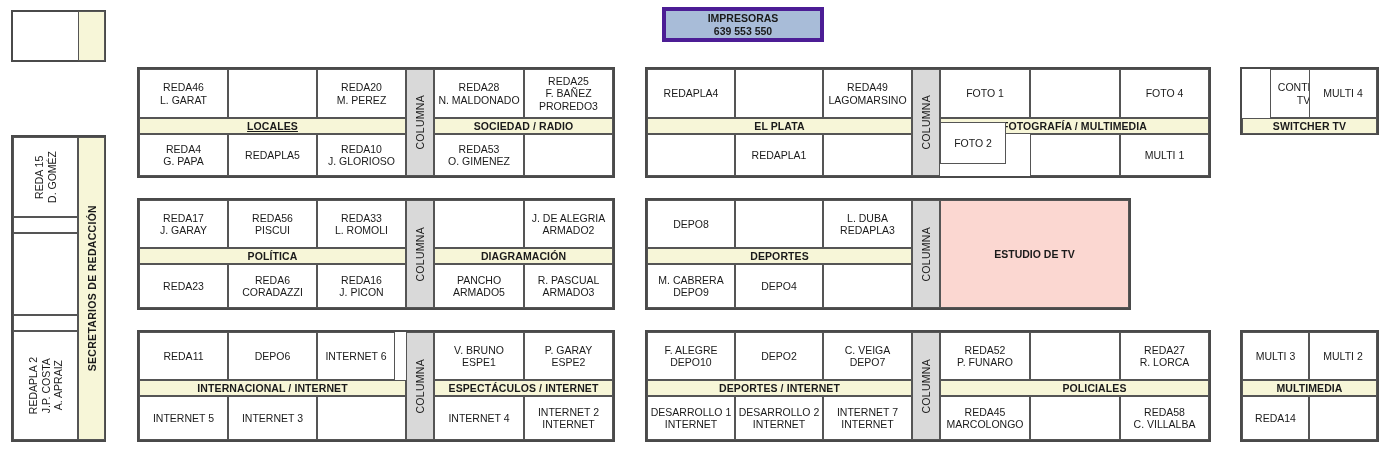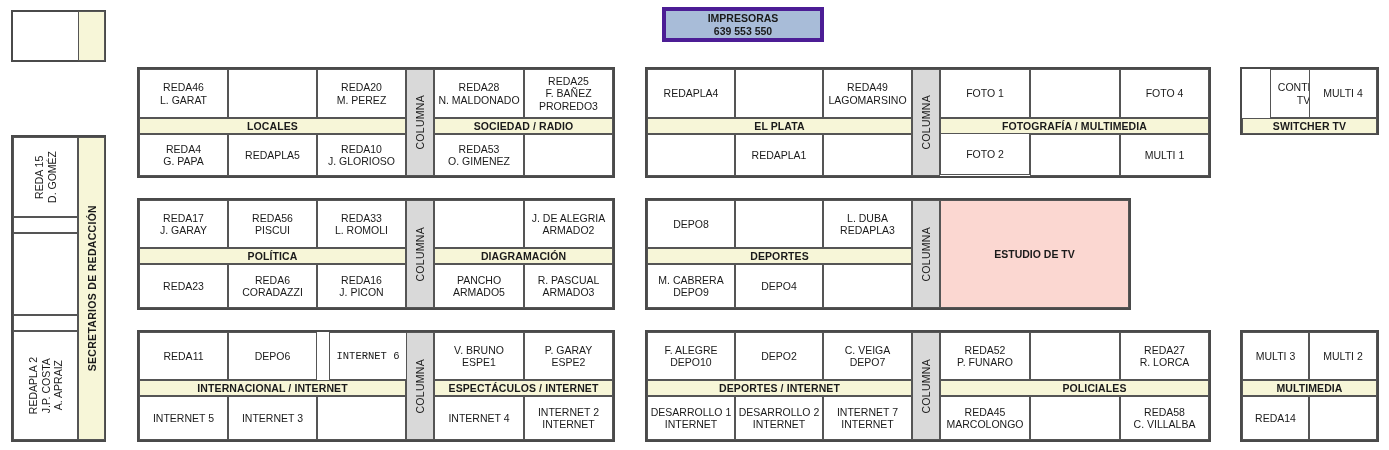--- a/index.html
+++ b/index.html
@@ -171,21 +171,21 @@
 </div>
 
 <div class="abs blockframe" style="left:137px;top:67px;width:478px;height:111px;"></div>
 
 <div class="abs cell" style="left:139px;top:69px;width:89px;height:49px;"><span>REDA46
 L. GARAT</span></div>
 <div class="abs cell" style="left:228px;top:69px;width:89px;height:49px;"><span></span></div>
 <div class="abs cell" style="left:317px;top:69px;width:89px;height:49px;"><span>REDA20
 M. PEREZ</span></div>
 
-<div class="abs band" style="left:139px;top:118px;width:267px;height:16px;">
+<div class="abs band" style="left:139px;top:118px;width:267px;height:16px;text-decoration:underline;">
     <span>LOCALES</span>
   </div>
 
 <div class="abs cell" style="left:139px;top:134px;width:89px;height:42px;"><span>REDA4
 G. PAPA</span></div>
 <div class="abs cell" style="left:228px;top:134px;width:89px;height:42px;"><span>REDAPLA5</span></div>
 <div class="abs cell" style="left:317px;top:134px;width:89px;height:42px;"><span>REDA10
 J. GLORIOSO</span></div>
 
 <div class="abs columna" style="left:406px;top:69px;width:28px;height:107px;">
@@ -217,21 +217,21 @@
 <div class="abs cell" style="left:823px;top:134px;width:89px;height:42px;"><span></span></div>
 <div class="abs columna" style="left:912px;top:69px;width:28px;height:107px;">
     <span>COLUMNA</span>
   </div>
 <div class="abs cell" style="left:940px;top:69px;width:90px;height:49px;"><span>FOTO 1</span></div>
 <div class="abs cell" style="left:1030px;top:69px;width:90px;height:49px;"><span></span></div>
 <div class="abs cell" style="left:1120px;top:69px;width:89px;height:49px;"><span>FOTO 4</span></div>
 <div class="abs band" style="left:940px;top:118px;width:269px;height:16px;">
     <span>FOTOGRAFÍA / MULTIMEDIA</span>
   </div>
-<div class="abs cell" style="left:940px;top:133px;width:90px;height:42px;"><span>FOTO 2</span></div>
+<div class="abs cell" style="left:940px;top:122px;width:66px;height:42px;"><span>FOTO 2</span></div>
 <div class="abs cell" style="left:1030px;top:134px;width:90px;height:42px;"><span></span></div>
 <div class="abs cell" style="left:1120px;top:134px;width:89px;height:42px;"><span>MULTI 1</span></div>
 
 <div class="abs blockframe" style="left:1240px;top:67px;width:139px;height:68px;"></div>
 <div class="abs cell" style="left:1242px;top:69px;width:67px;height:49px;margin-left:28px;"><span>CONTROL TV</span></div>
 <div class="abs cell" style="left:1309px;top:69px;width:68px;height:49px;"><span>MULTI 4</span></div>
 <div class="abs band" style="left:1242px;top:118px;width:135px;height:16px;">
     <span>SWITCHER TV</span>
   </div>
 
@@ -279,21 +279,21 @@
 <div class="abs columna" style="left:912px;top:200px;width:28px;height:108px;">
     <span>COLUMNA</span>
   </div>
 <div class="abs studio" style="left:940px;top:200px;width:189px;height:108px;">
     <span>ESTUDIO DE TV</span>
   </div>
 
 <div class="abs blockframe" style="left:137px;top:330px;width:478px;height:112px;"></div>
 <div class="abs cell" style="left:139px;top:332px;width:89px;height:48px;"><span>REDA11</span></div>
 <div class="abs cell" style="left:228px;top:332px;width:89px;height:48px;"><span>DEPO6</span></div>
-<div class="abs cell" style="left:329px;top:332px;width:78px;height:48px;font-family:Liberation Mono, monospace;"><span>INTERNET 6</span></div>
+<div class="abs cell" style="left:317px;top:332px;width:78px;height:48px;"><span>INTERNET 6</span></div>
 <div class="abs band" style="left:139px;top:380px;width:267px;height:16px;">
     <span>INTERNACIONAL / INTERNET</span>
   </div>
 <div class="abs cell" style="left:139px;top:396px;width:89px;height:44px;"><span>INTERNET 5</span></div>
 <div class="abs cell" style="left:228px;top:396px;width:89px;height:44px;"><span>INTERNET 3</span></div>
 <div class="abs cell" style="left:317px;top:396px;width:89px;height:44px;"><span></span></div>
 <div class="abs columna" style="left:406px;top:332px;width:28px;height:108px;">
     <span>COLUMNA</span>
   </div>
 <div class="abs cell" style="left:434px;top:332px;width:90px;height:48px;"><span>V. BRUNO

